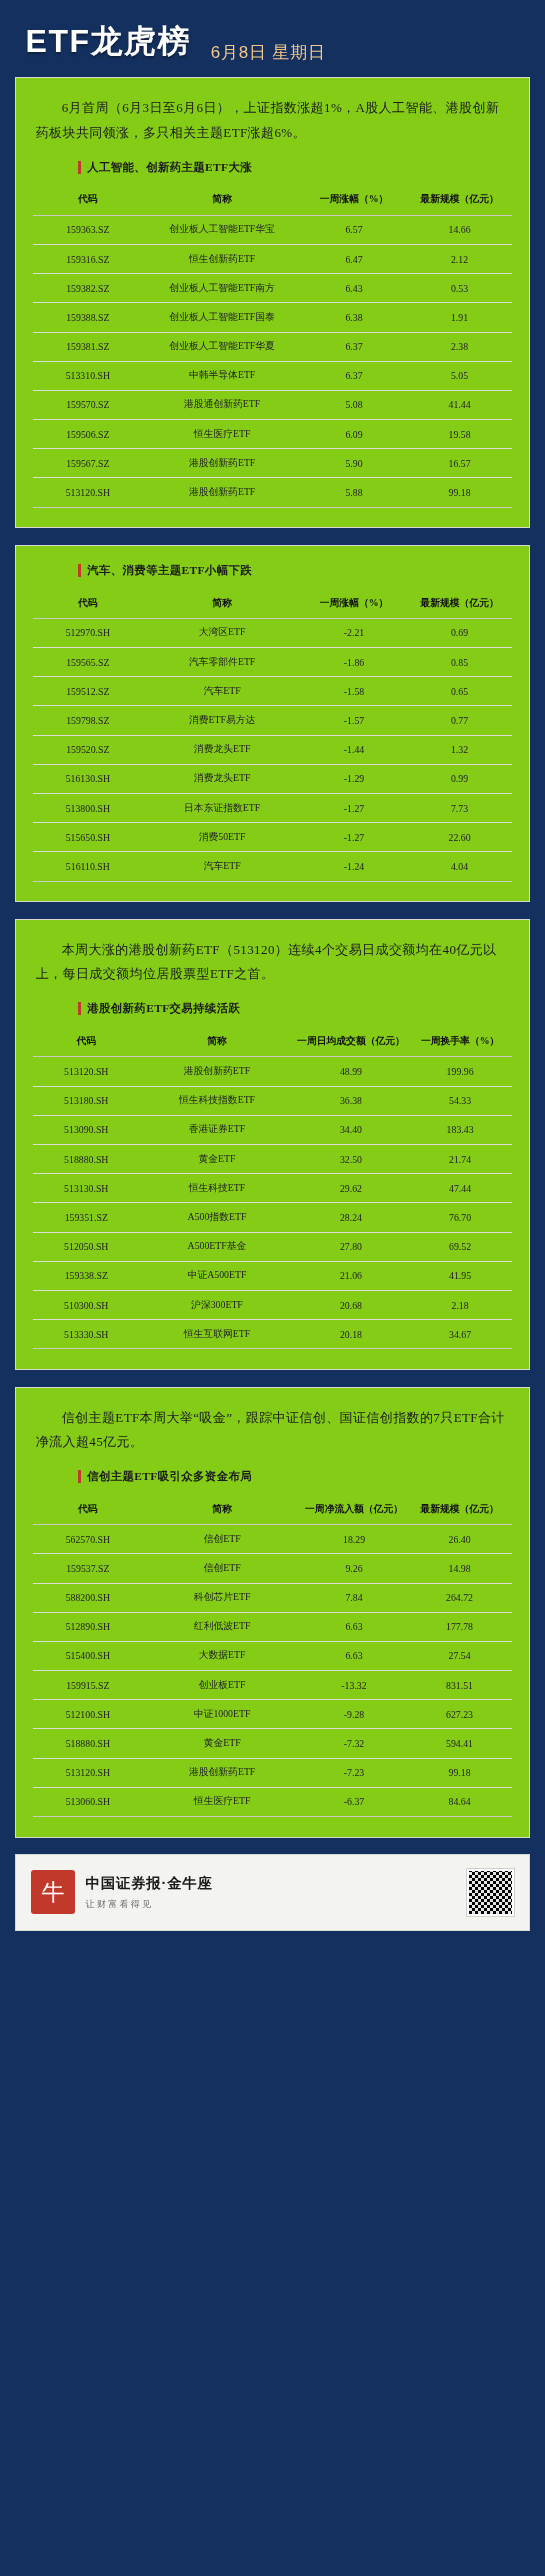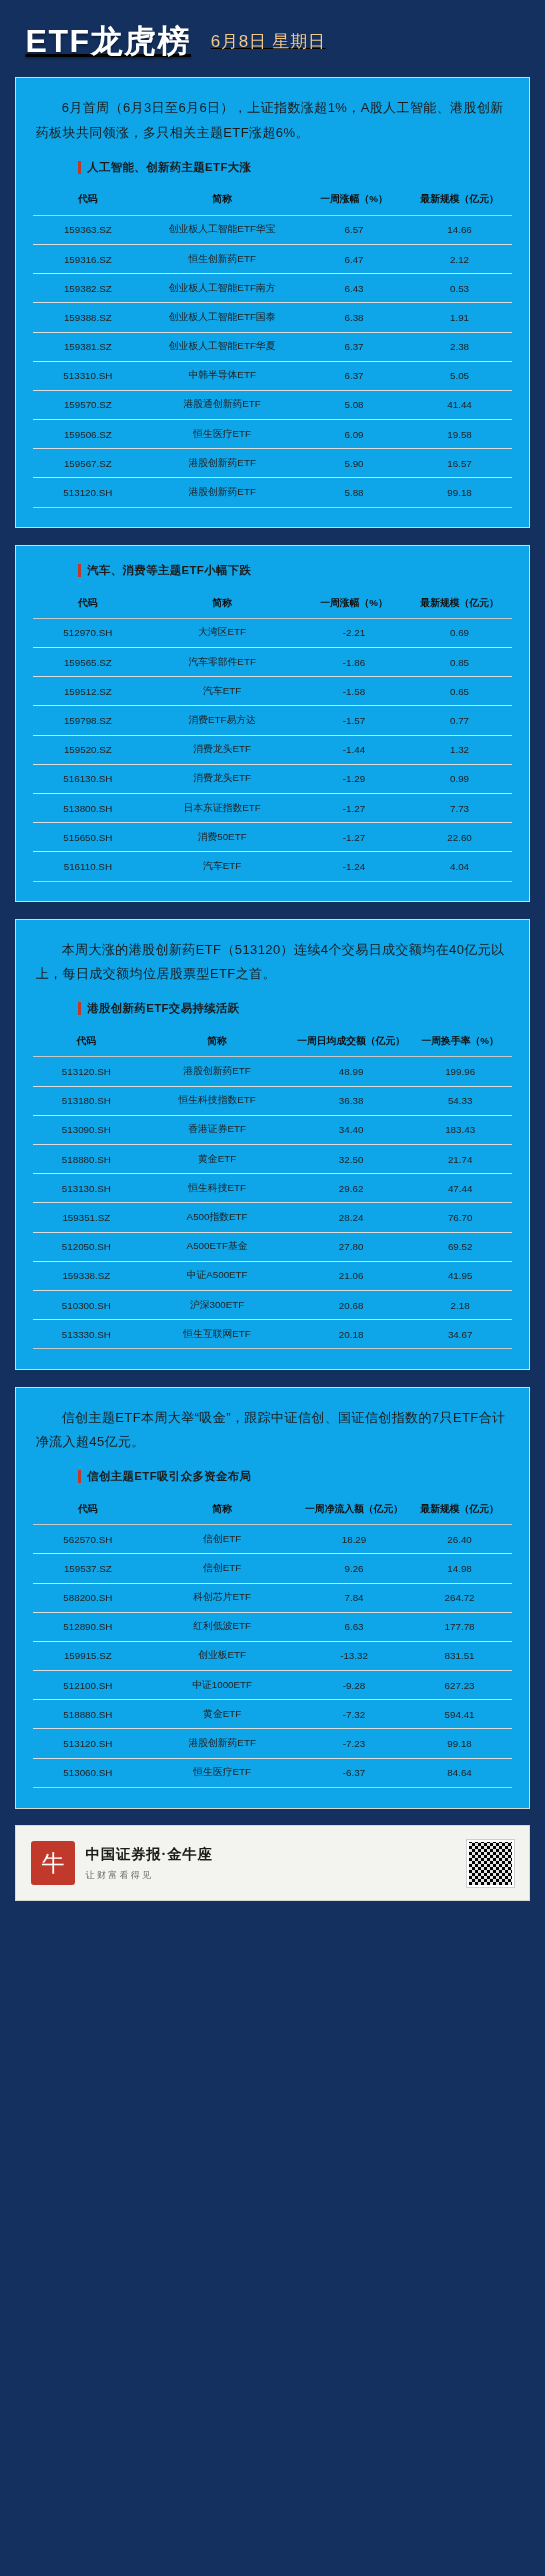--- a/index.html
+++ b/index.html
@@ -12,43 +12,43 @@
   }
   .page {
     width: 545px;
     min-height: 2576px;
     background: #14305e;
     padding: 16.7px 15px 15px 15px;
   }
   
   .header {
     display: flex;
-    align-items: center;
+    align-items: flex-end;
     padding: 3px 7.6px 13.6px 10.6px;
-    text-decoration: underline;
   }
   .header-title {
     font-size: 32px;
     font-weight: bold;
     color: #ffffff;
     letter-spacing: 1.5px;
     text-shadow: 0 1.5px 2.3px rgba(0,0,0,0.35);
   }
   .header-date {
     margin-left: 19.7px;
     font-size: 17px;
     color: #f3c98b;
     letter-spacing: 0.8px;
   }
   
   .card {
-    background: #0ea5e9;
+    background: #84cc16;
     border: 0.8px solid #d8d9d2;
     margin-bottom: 16.7px;
     padding: 16.7px 16.7px 19.7px 16.7px;
+    font-family: Liberation Serif, serif;
   }
   .card-lead {
     font-size: 13px;
     line-height: 1.85;
     color: #1b1b1b;
     text-indent: 2em;
     margin: 1.5px 3px 15px 3px;
     letter-spacing: 0.4px;
   }
   .section-label {
@@ -422,20 +422,26 @@
               <td>7.84</td>
               <td>264.72</td>
             </tr>
             <tr>
               <td>512890.SH</td>
               <td>红利低波ETF</td>
               <td>6.63</td>
               <td>177.78</td>
             </tr>
             <tr>
+              <td>515400.SH</td>
+              <td>大数据ETF</td>
+              <td>6.63</td>
+              <td>27.54</td>
+            </tr>
+            <tr>
               <td>159915.SZ</td>
               <td>创业板ETF</td>
               <td>-13.32</td>
               <td>831.51</td>
             </tr>
             <tr>
               <td>512100.SH</td>
               <td>中证1000ETF</td>
               <td>-9.28</td>
               <td>627.23</td>

